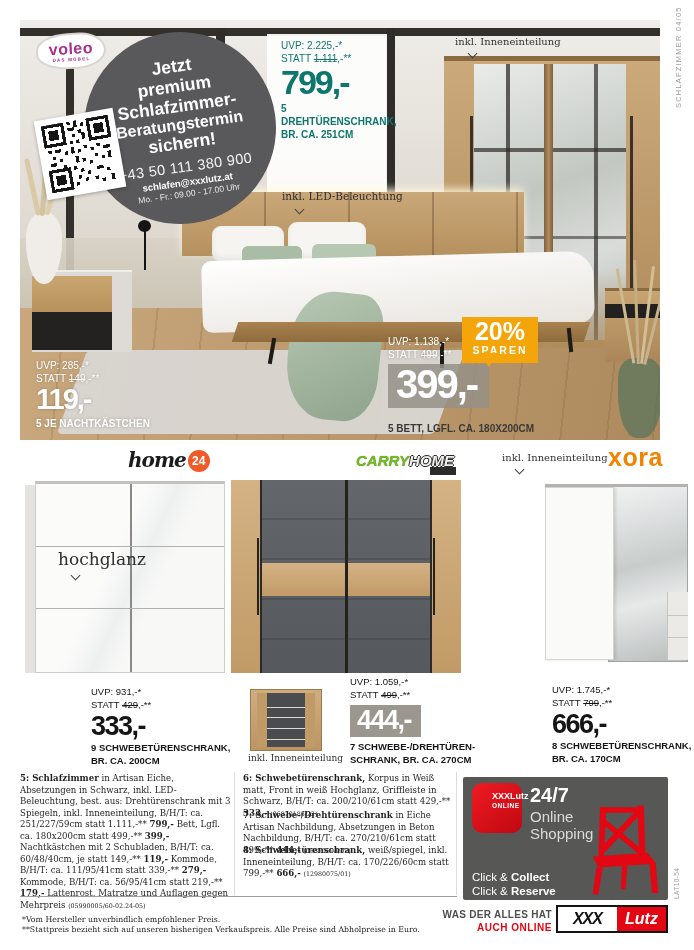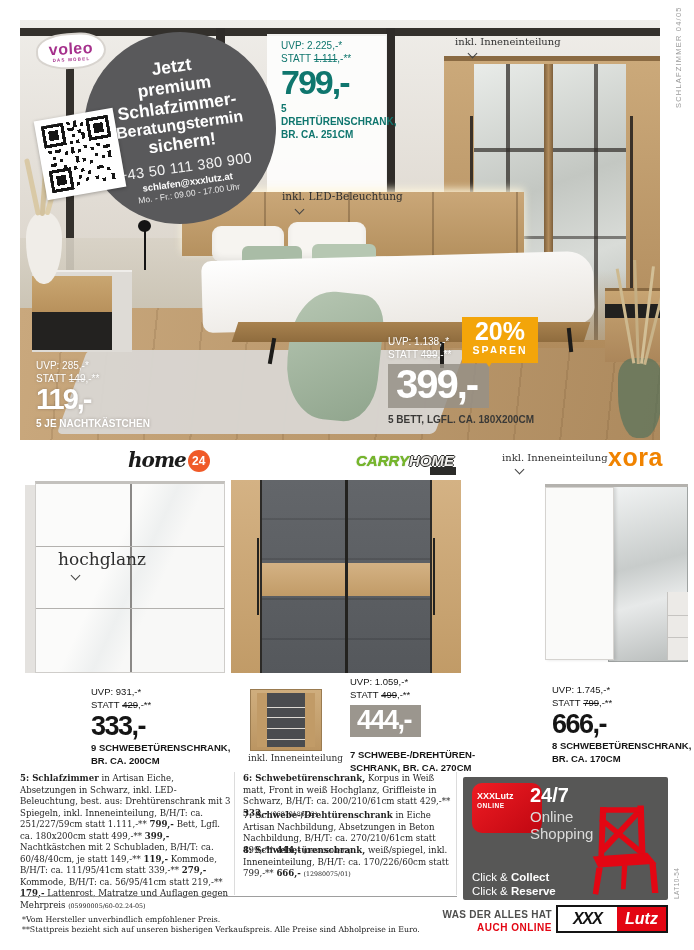--- a/index.html
+++ b/index.html
@@ -80,21 +80,21 @@
   .pb .big{font-weight:700;letter-spacing:-2px;line-height:1.02}
   .pb .cap{font-weight:700;font-size:10px;white-space:pre-line;line-height:1.3;margin-top:2px}
   #pb-schrank{left:281px;top:40px;color:#0f766e;width:110px}
   #pb-schrank .big{font-size:34px}
   #pb-nacht{left:36px;top:360px;color:#fff;text-shadow:0 0 3px rgba(80,70,60,.4)}
   #pb-nacht .big{font-size:29px}
   #pb-bett{left:388px;top:336px;color:#fff}
   #pb-bett .uvp,#pb-bett .statt{text-shadow:0 0 3px rgba(80,70,60,.45)}
   #pb-bett .bigbox{display:inline-block;background:rgba(150,144,135,.85);padding:0 12px 3px 8px;margin-top:3px}
   #pb-bett .big{font-size:40px}
-  #pb-bett .cap{color:#3a3937;text-shadow:none;margin-top:5px}
+  #pb-bett .cap{color:#3a3937;text-shadow:none;margin-top:14px}
   #badge{position:absolute;left:462px;top:317px;width:76px;height:46px;background:#f3a50a;z-index:5;text-align:center;color:#fff;padding-top:2px}
   #badge:after{content:"";position:absolute;left:18px;bottom:-13px;border:9px solid transparent;border-top:14px solid #f3a50a}
   .badge-pct{font-weight:700;font-size:25px;line-height:1}
   .badge-lbl{font-weight:700;font-size:10.5px;letter-spacing:2px;line-height:1.2}
 
   .plabel{position:absolute;font-family:"DejaVu Serif",serif;color:#333;z-index:4;line-height:1.1}
   .chev{width:7px;height:7px;border-right:1.4px solid #444;border-bottom:1.4px solid #444;transform:rotate(45deg);margin:3px 0 0 14px}
   #lbl-inn-top{left:455px;top:36px;font-size:10px}
   #lbl-led{left:282px;top:191px;font-size:10.5px;color:#2d2d2d}
   #lbl-inn-mid{left:502px;top:452px;font-size:10px}
@@ -144,42 +144,42 @@
 
   
   .mp{position:absolute;color:#151515}
   .mp .uvp,.mp .statt{font-size:9.5px;line-height:1.35}
   .mp .statt s{text-decoration:line-through}
   .mp .big{font-size:27px;font-weight:700;letter-spacing:-1.5px;line-height:1.05}
   .mp .cap{font-size:9.5px;font-weight:700;white-space:pre-line;line-height:1.35;margin-top:2px}
   #mpA{left:91px;top:686px}
   #mpB{left:350px;top:676px}
   #mpB .bigbox{display:inline-block;background:#9b968e;color:#fff;padding:1px 10px 3px 7px;margin-top:3px}
-  #mpB .cap{margin-top:12px}
+  #mpB .cap{margin-top:4px}
   #mpC{left:552px;top:684px}
 
   
   .desc{position:absolute;font-family:"DejaVu Serif",serif;font-size:8.6px;line-height:1.34;color:#1f1f1f}
   .seg-b{font-weight:700}
   .seg-s{font-size:6.3px}
   #desc5{left:20px;top:773px;width:211px}
   #desc6{left:243px;top:773px;width:211px}
   #desc7{left:243px;top:810px;width:211px}
   #desc8{left:243px;top:845px;width:211px}
   .vline{position:absolute;width:1px;background:#dcdcdc;top:772px;height:123px}
   #vline1{left:234px}
   #vline2{left:456px}
   #hr-bottom{position:absolute;left:20px;top:896px;width:437px;height:1px;background:#9e9e9e}
   .fn{position:absolute;left:22px;font-family:"DejaVu Serif",serif;font-size:7.8px;color:#222}
   #fn1{top:915px}
   #fn2{top:925px}
 
   
   #banner{position:absolute;left:463px;top:777px;width:205px;height:123px;background:#575756;border-radius:2px}
-  #app-icon{position:absolute;left:9px;top:6px;width:70px;height:50px;border-radius:10px;background:linear-gradient(140deg,#ef1c23,#c00711);color:#fff;padding:9px 5px}
+  #app-icon{position:absolute;left:9px;top:6px;width:50px;height:50px;border-radius:10px;background:linear-gradient(140deg,#ef1c23,#c00711);color:#fff;padding:9px 20px}
   .app-l1{font-size:9px;font-weight:800;letter-spacing:0;line-height:1.1}
   .app-l2{font-size:6.5px;font-weight:700;letter-spacing:.5px}
   #b247{position:absolute;left:67px;top:7px;font-size:20px;font-weight:700;color:#fff}
   #bsub{position:absolute;left:67px;top:31px;font-size:15px;color:#dbdbda;line-height:1.15;white-space:pre-line}
   #clicks{position:absolute;left:9px;top:93px;font-size:11.5px;color:#fff;line-height:1.25}
   #chair{position:absolute;right:6px;top:28px;width:82px;height:92px}
 
   
   #tagline{position:absolute;left:440px;top:909px;width:112px;text-align:right;line-height:1.25}
   .tag1{font-size:10px;font-weight:700;color:#4e4e4d;letter-spacing:.3px}

